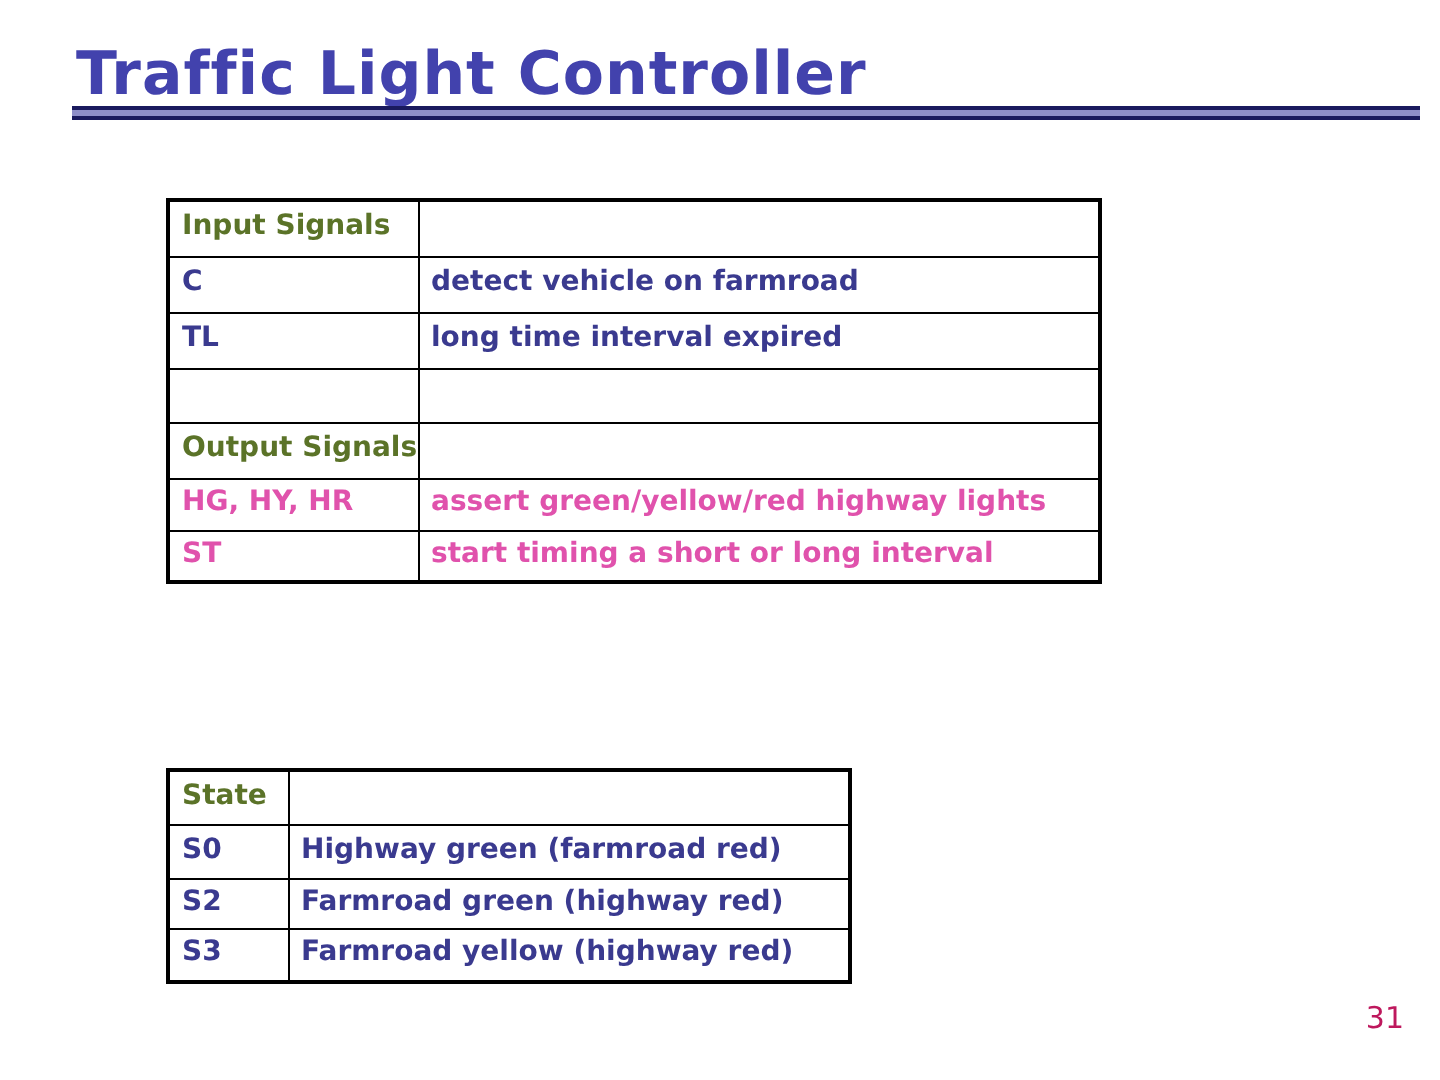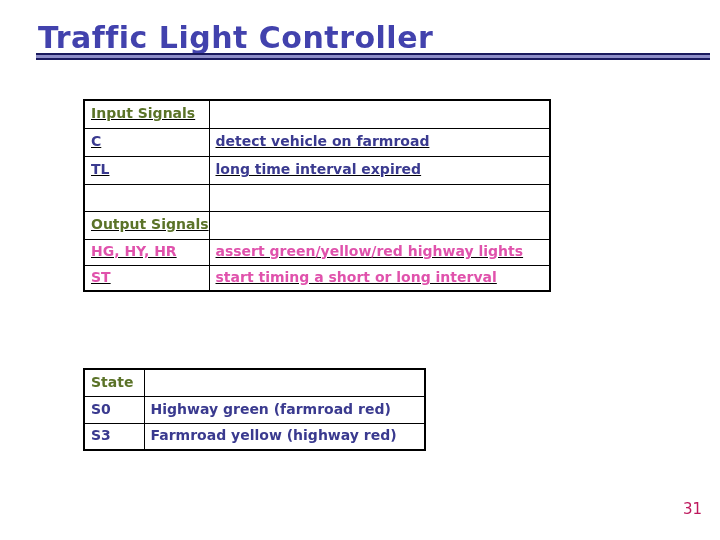--- a/index.html
+++ b/index.html
@@ -55,21 +55,20 @@
     font-size: 14px;
     line-height: 1.0;
     white-space: nowrap;
   }
 
   
   #signals-table {
     left: 83px;
     top: 99px;
     width: 468px;
-    text-decoration: underline;
   }
   #signals-table col.c-name { width: 125px; }
   #signals-table col.c-desc { width: 341px; }
 
   #signals-table tr { height: 28px; }
   #signals-table tr.spacer-row { height: 27px; }
   #signals-table tr.tight-row  { height: 26px; }
 
   .cell-section {
     color: #5b7328;
@@ -86,21 +85,21 @@
   }
   .cell-magenta {
     color: #e052ac;
     font-weight: bold;
   }
   .cell-empty { }
 
   
   #state-table {
     left: 83px;
-    top: 368px;
+    top: 384px;
     width: 343px;
     padding-left: 24px;
   }
   #state-table col.c-state { width: 60px; }
   #state-table col.c-meaning { width: 281px; }
   #state-table tr { height: 27px; }
   #state-table tr.tight-row { height: 25px; }
 
   
   #page-number {
@@ -164,20 +163,24 @@
   </colgroup>
   <tbody>
     <tr>
       <td class="cell-section">State</td>
       <td class="cell-empty"></td>
     </tr>
     <tr>
       <td class="cell-blue">S0</td>
       <td class="cell-blue-desc">Highway green (farmroad red)</td>
     </tr>
+    <tr class="tight-row">
+      <td class="cell-blue">S2</td>
+      <td class="cell-blue-desc">Farmroad green (highway red)</td>
+    </tr>
     <tr>
       <td class="cell-blue">S3</td>
       <td class="cell-blue-desc">Farmroad yellow (highway red)</td>
     </tr>
   </tbody>
 </table>
 
 <div id="page-number">31</div>
 
 </body></html>

